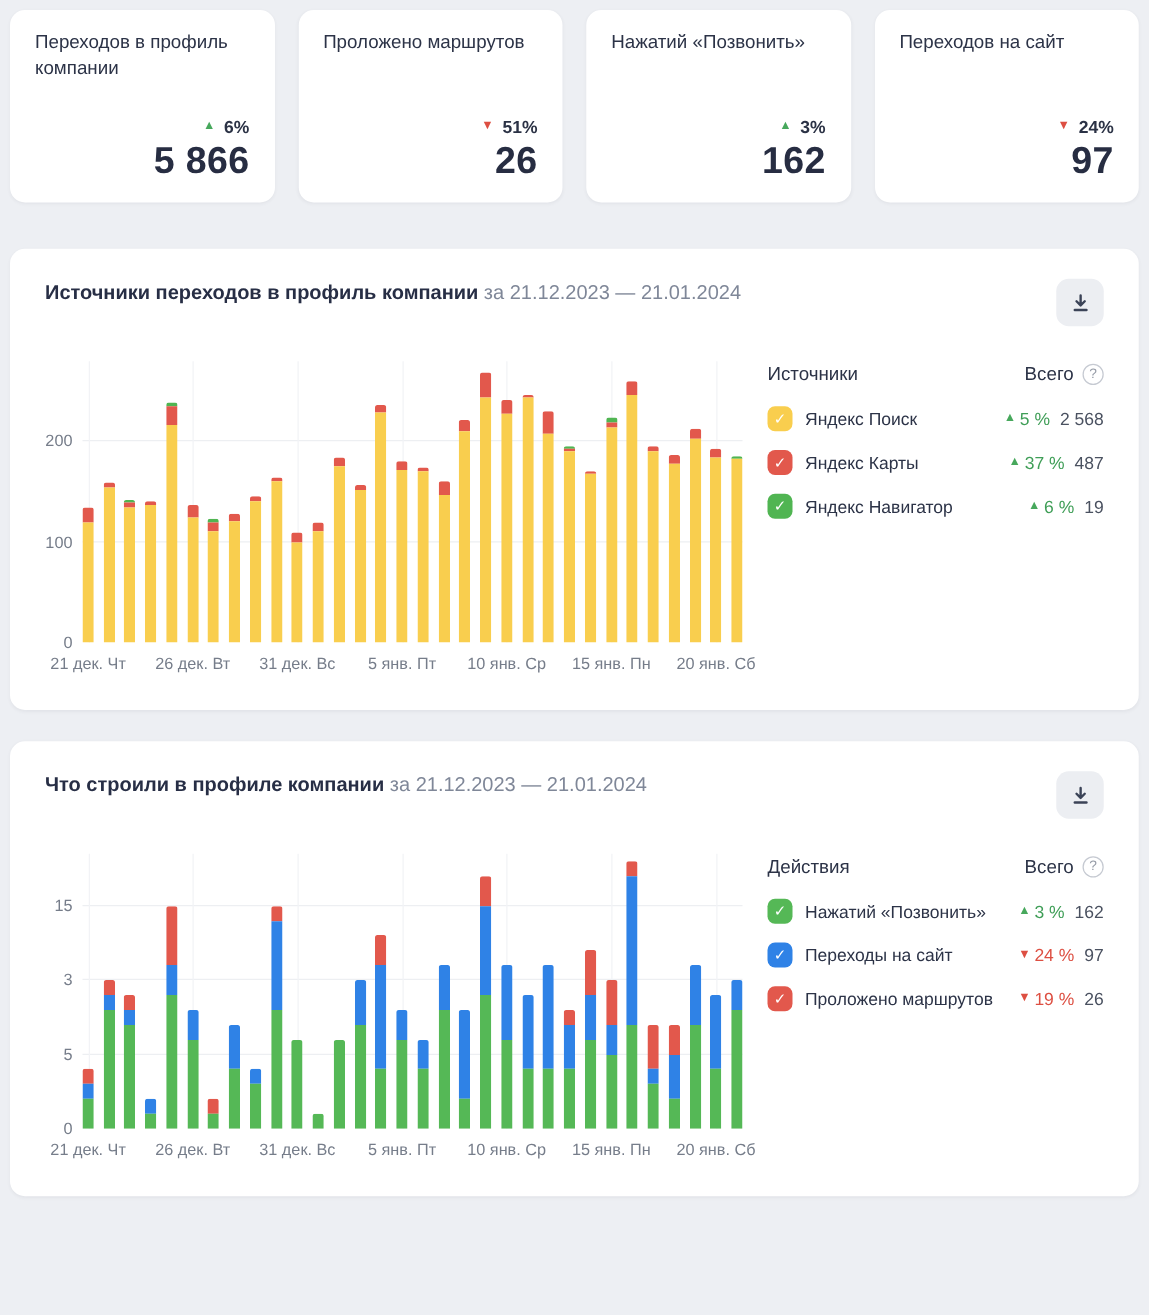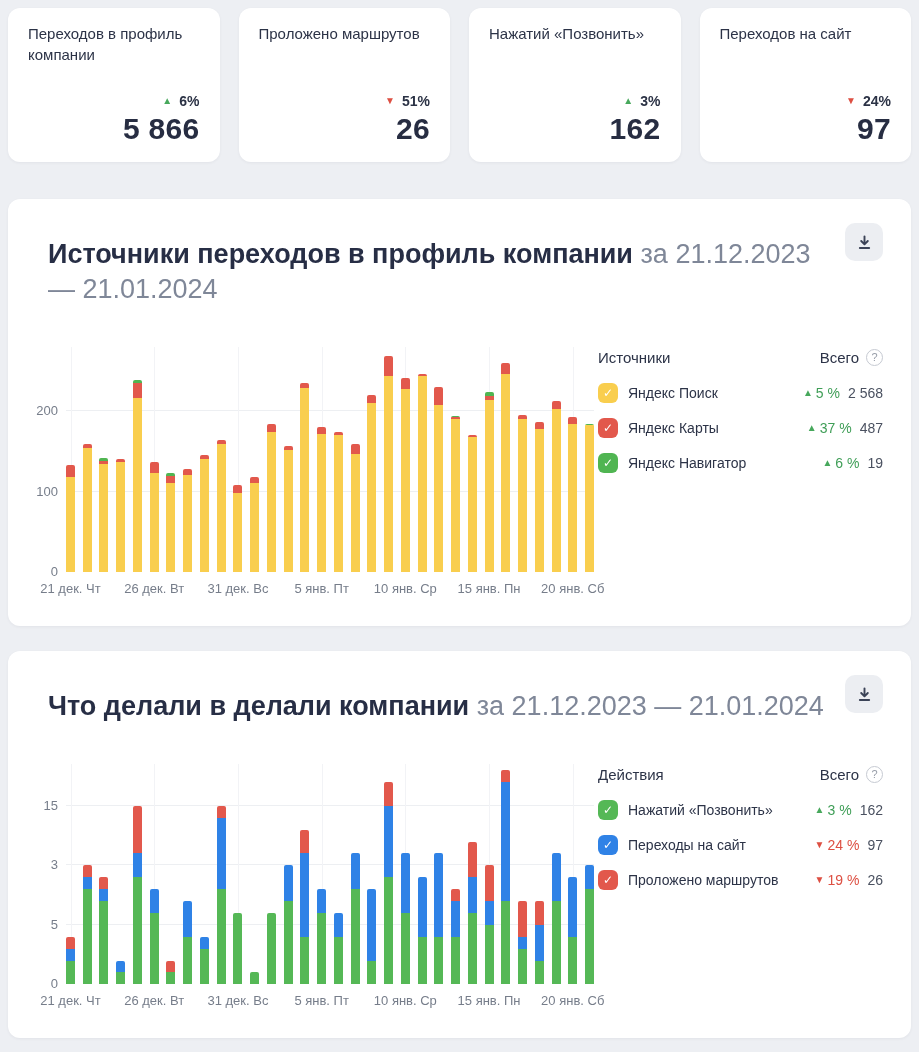--- a/index.html
+++ b/index.html
@@ -21,21 +21,21 @@
   .tri.up { color: #47a85c; }
   .tri.down { color: #dd4f42; }
   .stat-value { text-align: right; font-size: 30px; font-weight: 700; color: #272d42;
     margin-top: 3px; letter-spacing: .3px; }
 
   
   .panel { background: #fff; border-radius: 12px; margin-top: 37px; padding: 26px 28px 22px;
     box-shadow: 0 1px 3px rgba(43,50,69,.06); }
   .panel + .panel { margin-top: 25px; }
   .panel-head { display: flex; justify-content: space-between; align-items: flex-start; }
-  .panel-title { margin: 12px; font-size: 27px; font-weight: 700; color: #272e45; line-height: 1.3; }
+  .panel-title { margin: 0; font-size: 16px; font-weight: 700; color: #272e45; line-height: 1.3; }
   .panel-title .period { color: #7f8798; font-weight: 400; }
   .dl-btn { width: 38px; height: 38px; flex: 0 0 auto; border: none; border-radius: 10px;
     background: #eceef2; display: flex; align-items: center; justify-content: center;
     cursor: pointer; margin-top: -2px; }
   .panel-desc { font-size: 14px; color: #323950; line-height: 1.55; max-width: 705px;
     margin: 9px 0 0; }
 
   
   .chart-row { display: flex; margin-top: 28px; }
   .chart { position: relative; padding-left: 30px; padding-bottom: 32px; flex: 0 0 auto; }
@@ -44,21 +44,21 @@
   .gridline-v { position: absolute; top: 0; bottom: 0; width: 1px; background: #f2f3f6; }
   .ylabel { position: absolute; right: calc(100% + 8px); font-size: 13px; color: #767d8a;
     line-height: 1; white-space: nowrap; }
   .xlabel { position: absolute; transform: translateX(-50%); font-size: 13px; color: #767d8a;
     white-space: nowrap; }
   .bar { position: absolute; bottom: 0; width: 9px; display: flex; flex-direction: column-reverse;
     border-radius: 2px 2px 0 0; overflow: hidden; }
   .seg { width: 100%; flex: 0 0 auto; }
 
   
-  .legend { flex: 1; margin-left: 4px; padding-top: 2px; }
+  .legend { flex: 1; margin-left: 20px; padding-top: 2px; }
   .legend-head { display: flex; justify-content: space-between; align-items: center;
     font-size: 15px; color: #2c3347; margin-bottom: 17px; }
   .legend-head-right { display: flex; align-items: center; gap: 7px; }
   .help { width: 17px; height: 17px; border-radius: 50%; border: 1px solid #c6cad2;
     color: #979da8; font-size: 11px; line-height: 1; display: flex; align-items: center;
     justify-content: center; cursor: pointer; }
   .legend-item { display: flex; align-items: center; margin-bottom: 15px; }
   .cbox { width: 20px; height: 20px; border-radius: 6px; color: #fff; font-size: 12px;
     display: flex; align-items: center; justify-content: center; cursor: pointer; flex: 0 0 auto; }
   .legend-label { font-size: 14px; color: #2c3347; margin-left: 10px; }
@@ -336,21 +336,21 @@
             <span class="lval">19</span>
           </span>
         </div>
       </div>
     </div>
   </section>
 
   <section class="panel">
     <div class="panel-head">
       <h2 class="panel-title">
-        <span>Что делали в делали компании</span>
+        <span>Что строили в профиле компании</span>
         <span class="period">за 21.12.2023 — 21.01.2024</span>
       </h2>
       <button class="dl-btn">
         <span style="display:flex">
           <svg width="17" height="17" viewBox="0 0 16 16">
               <path d="M8 2.2v7.2M4.9 6.6L8 9.7l3.1-3.1" stroke="#3b4357" stroke-width="1.8" fill="none" stroke-linecap="round" stroke-linejoin="round"></path>
               <path d="M3.6 13.2h8.8" stroke="#3b4357" stroke-width="1.8" stroke-linecap="round"></path>
             </svg>
         </span>
       </button>

